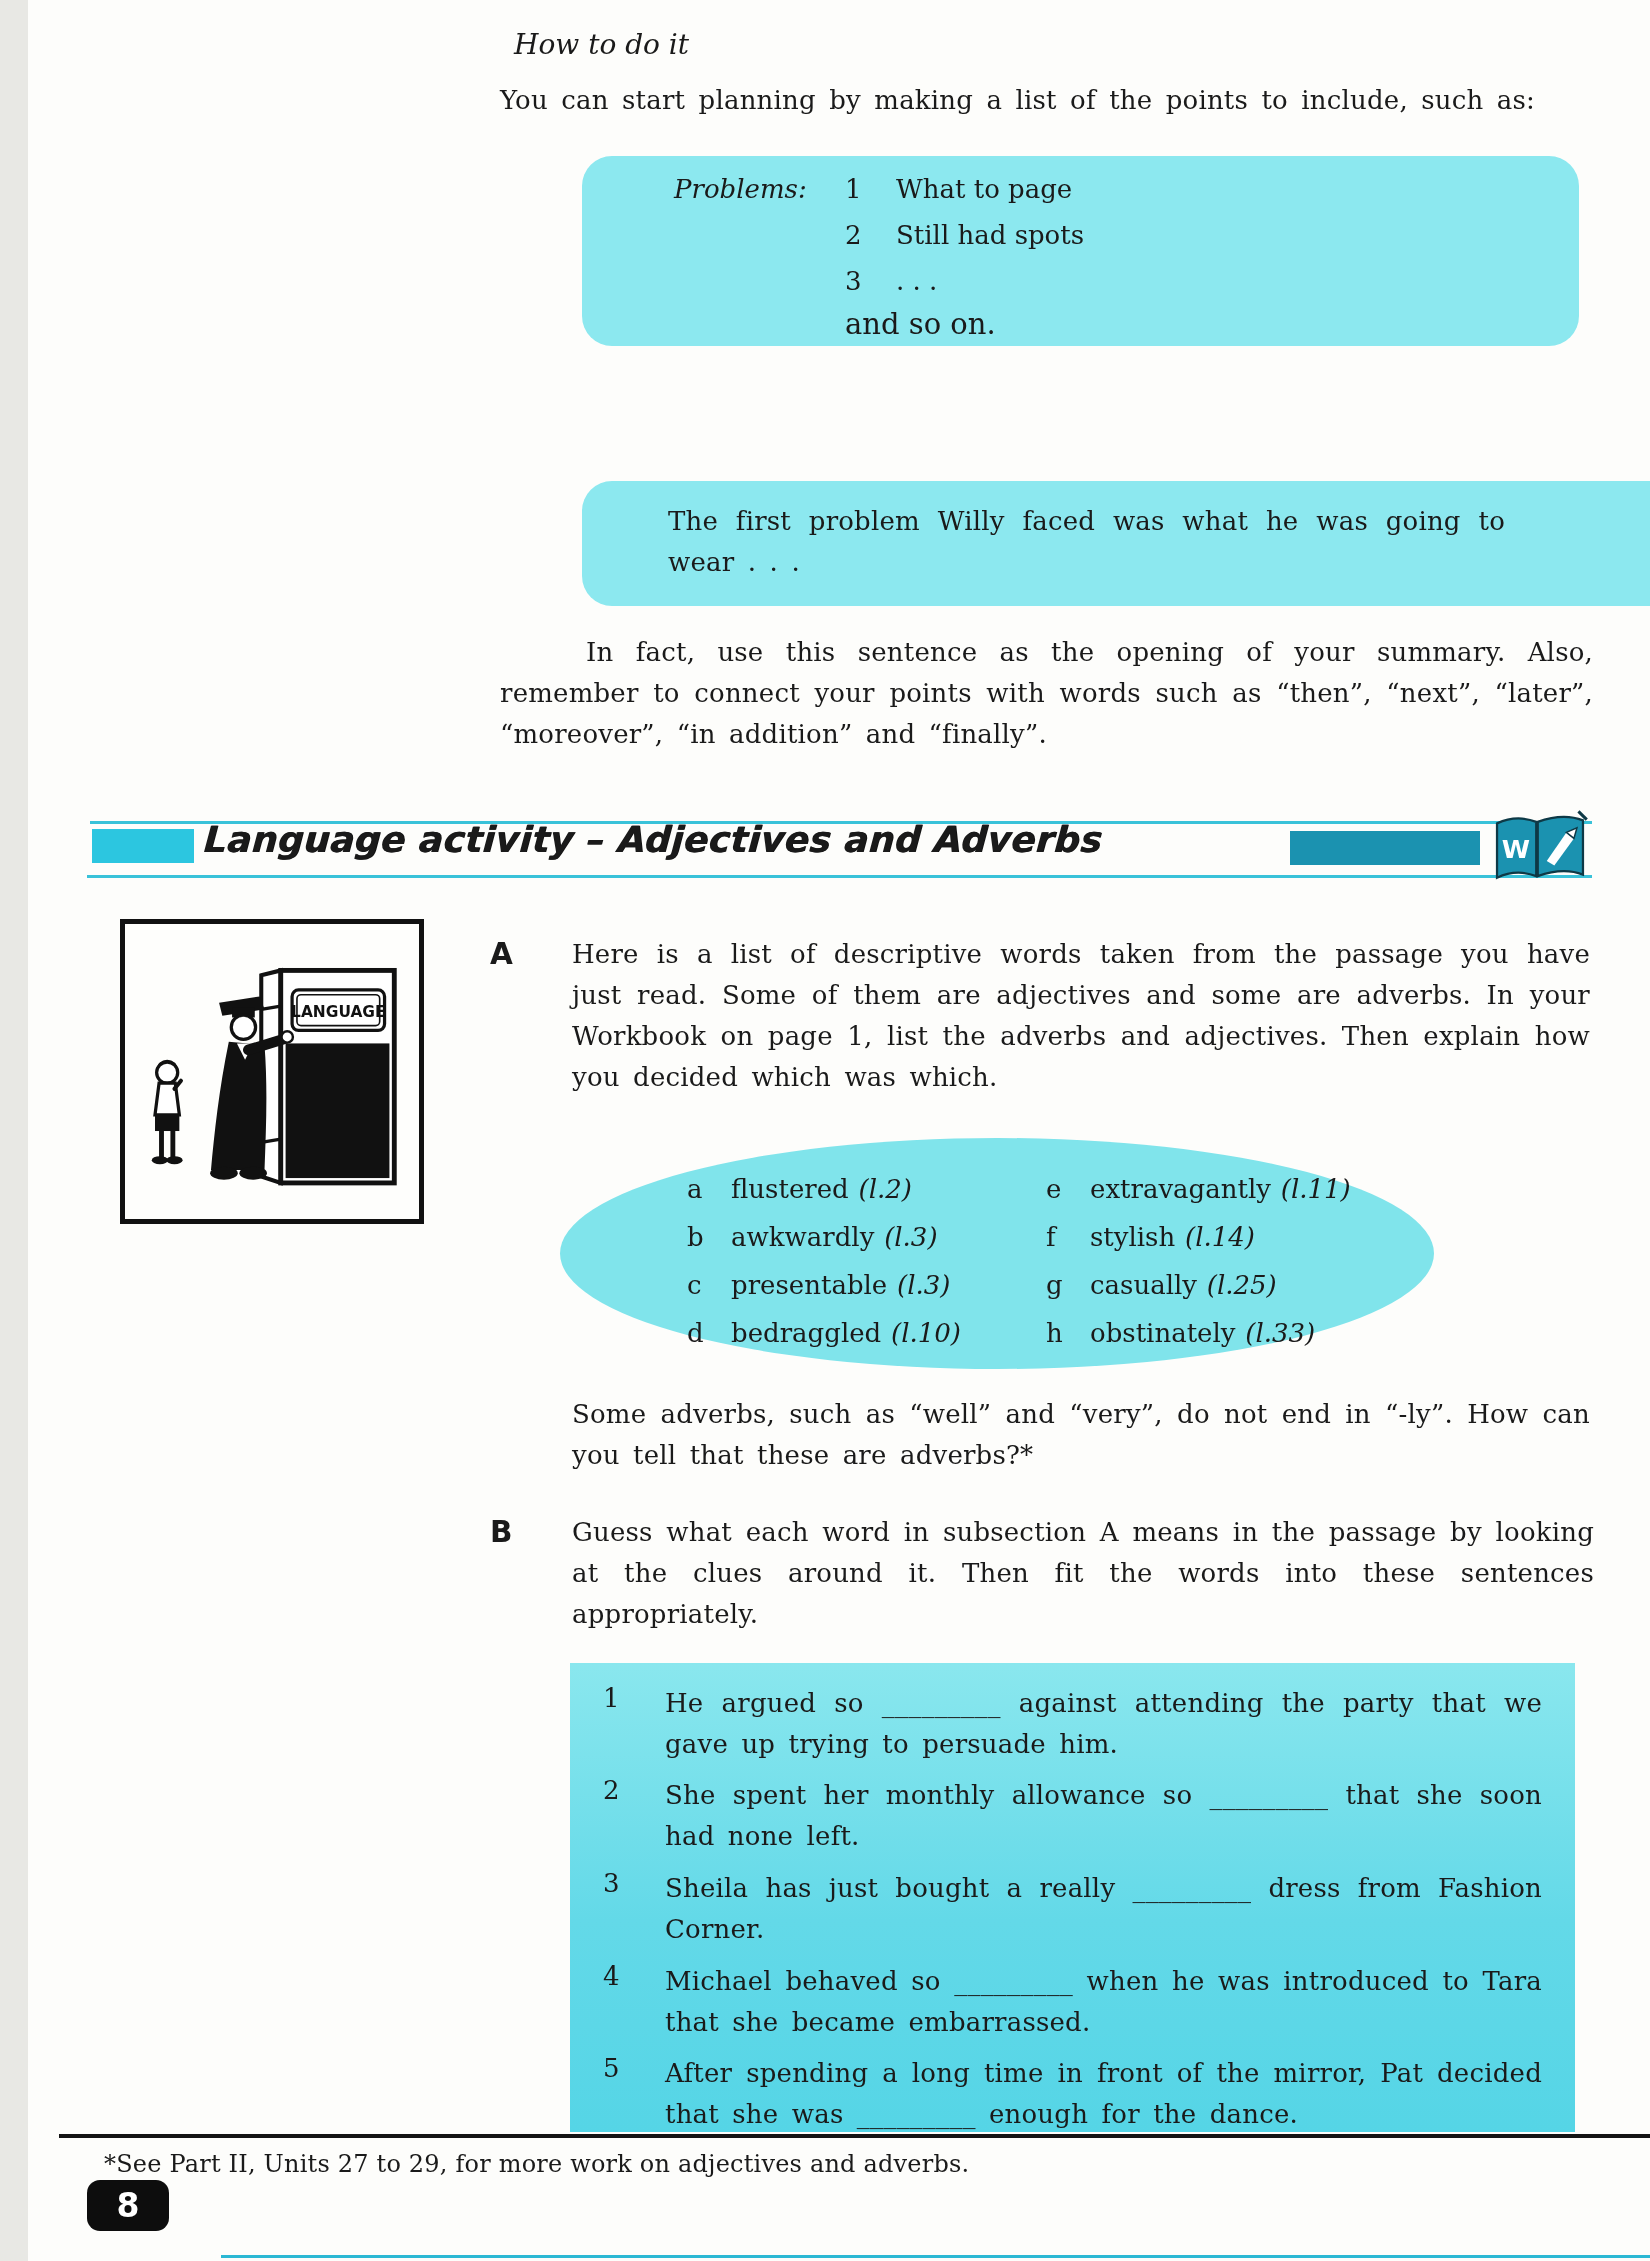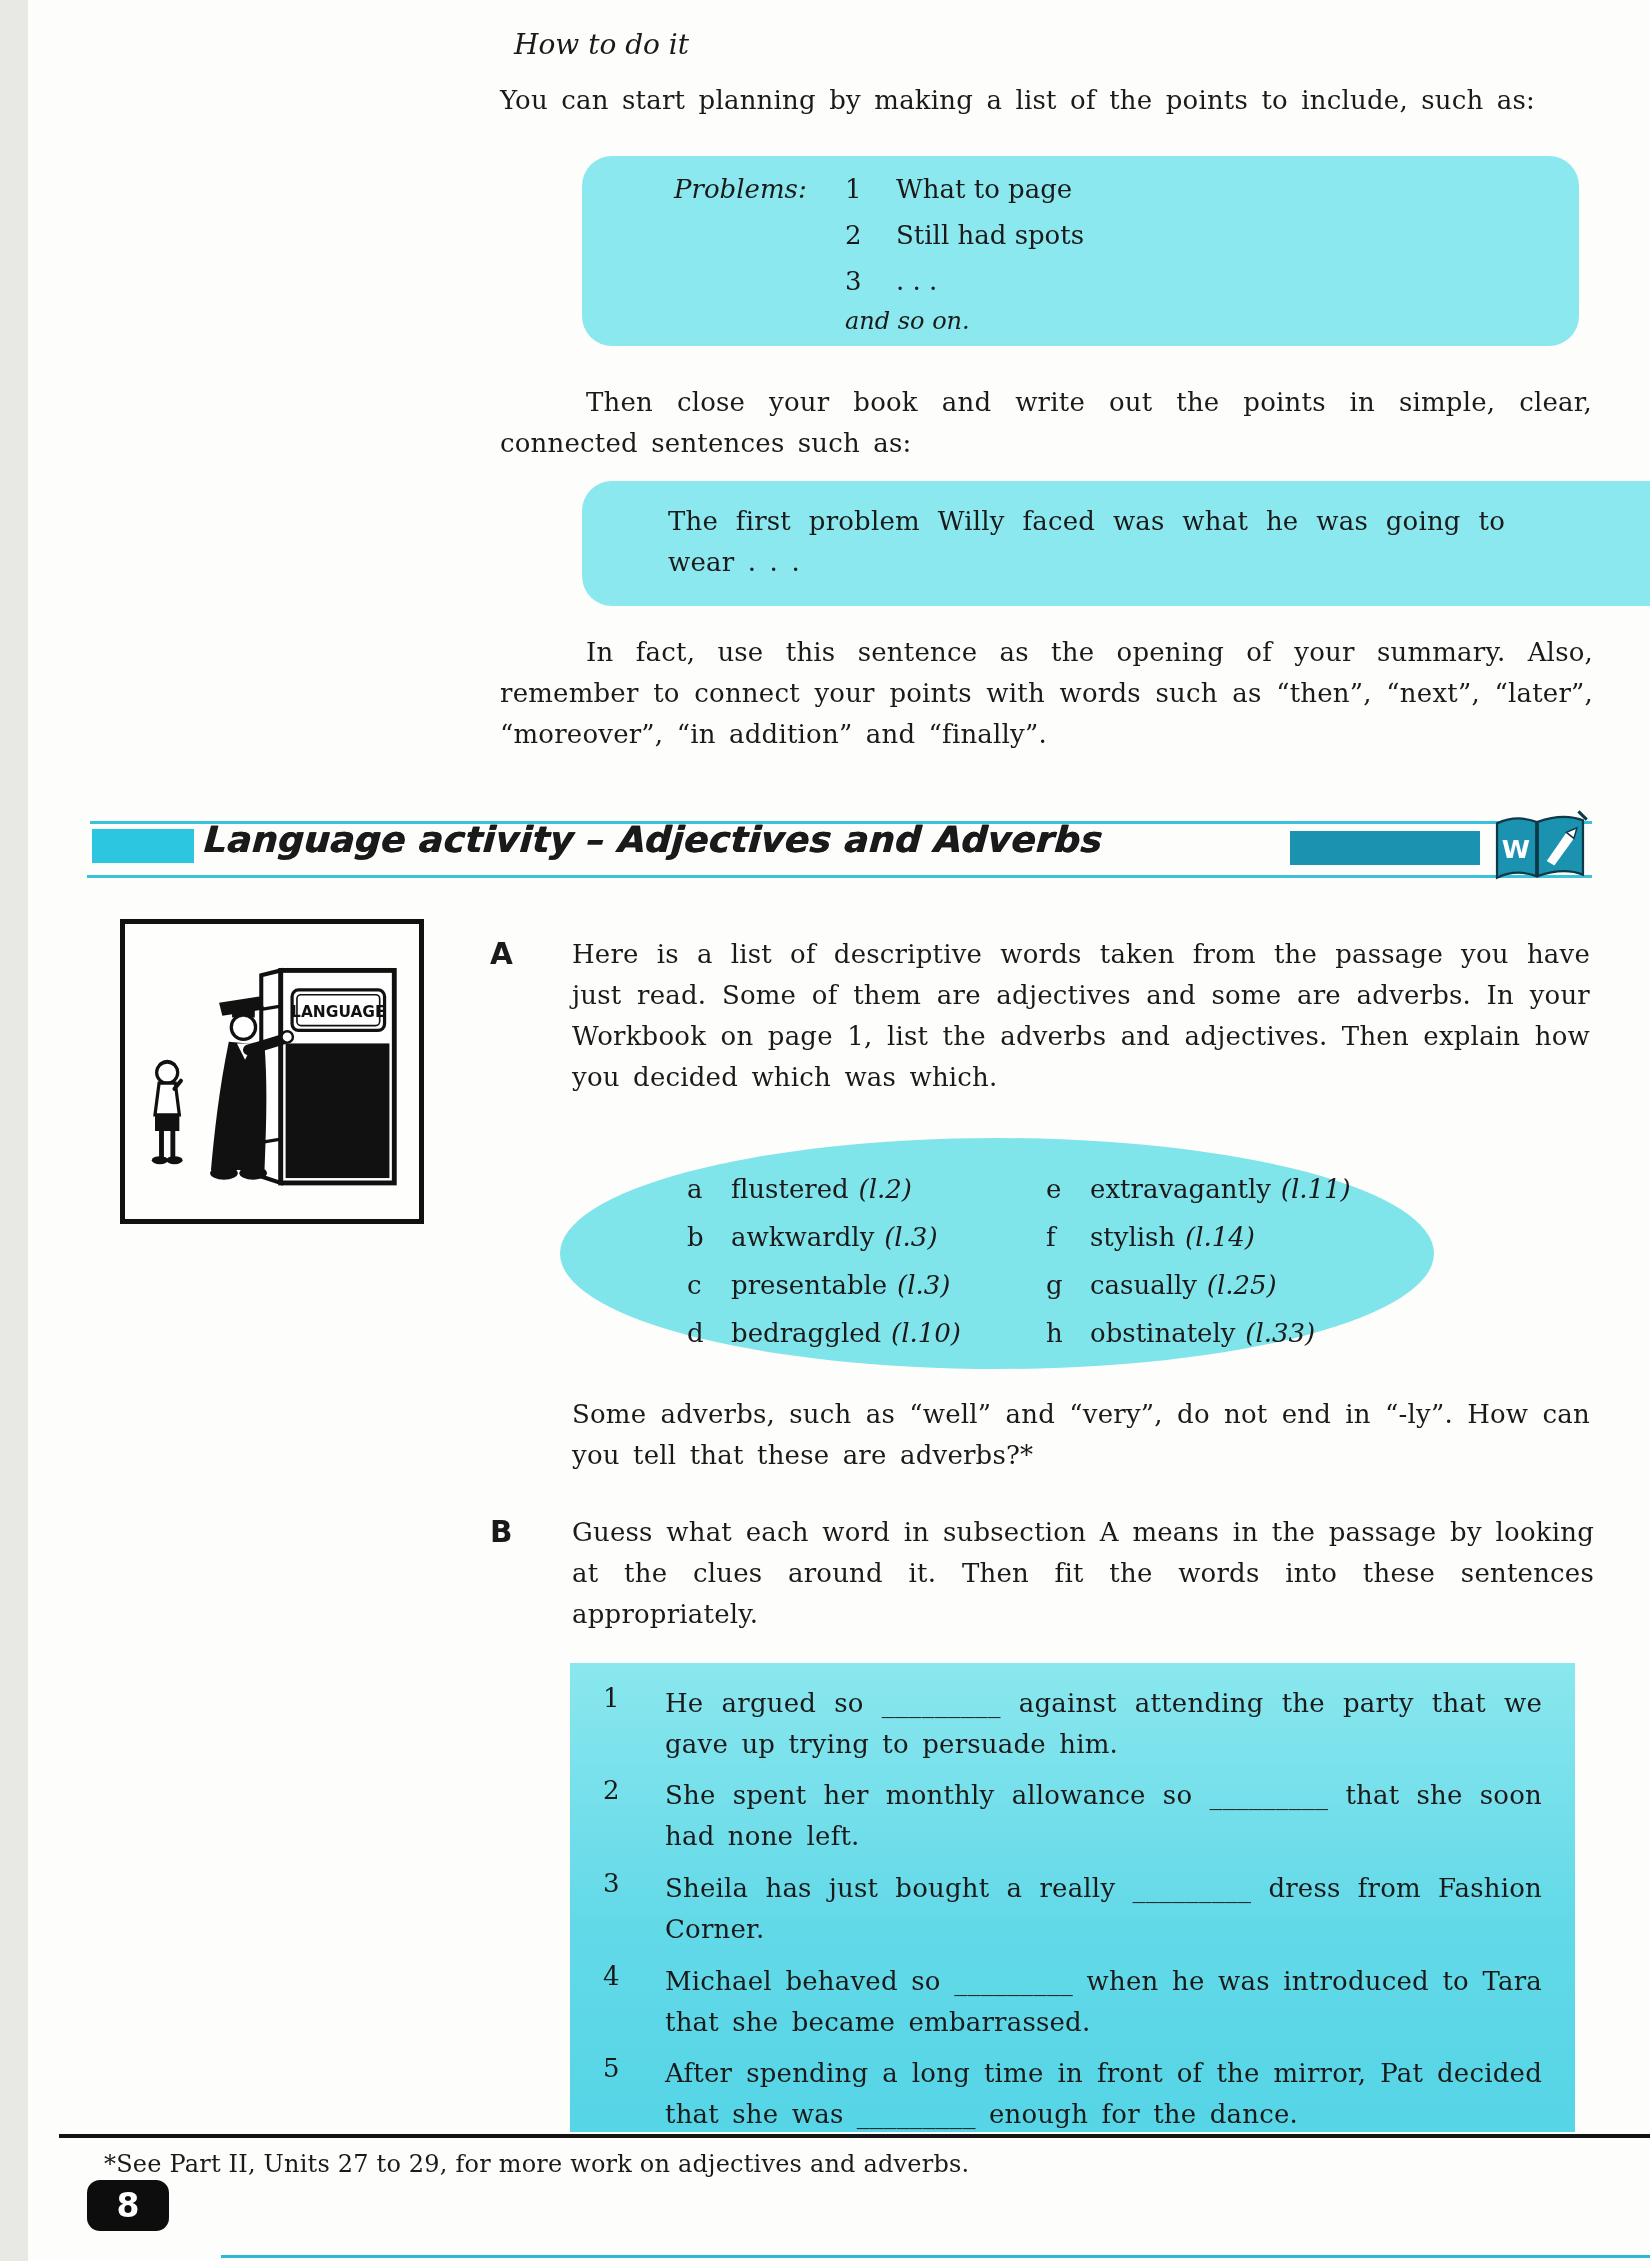--- a/index.html
+++ b/index.html
@@ -14,21 +14,21 @@
 
   
   .how-heading { position:absolute; left:486px; top:28px; font-style:italic; font-size:28px; }
   .intro-para { position:absolute; left:472px; top:80px; width:1092px; }
 
   .hl-box { position:absolute; background:#8ce8ef;border-radius:30px; }
   .box-problems { left:554px; top:156px; width:997px; height:190px; }
   .problems-label { position:absolute; left:92px; top:18px; font-style:italic; font-size:26px; }
   .prob-row { position:absolute; left:263px; font-size:26px; display:flex; }
   .prob-num { width:51px; }
-  .prob-tail { position:absolute; left:263px; font-style:italic; font-size:24px; }
+  .prob-tail { position:absolute; left:263px; font-size:29px; }
 
   .then-para { position:absolute; left:472px; top:382px; width:1092px; text-indent:86px; }
   .box-example { left:554px; top:481px; width:1150px; height:125px; }
   .example-text { position:absolute; left:86px; top:19.7px; width:837px; }
   .infact-para { position:absolute; left:472px; top:632px; width:1093px; text-indent:86px; }
 
   
   .rule-thin { position:absolute; height:3.3px; background:#39c2d9; }
   .bar-block { position:absolute; left:64px; top:829px; width:102px; height:34px; background:#2cc6e0; }
   .bar-title {
@@ -90,21 +90,20 @@
       <span class="prob-num">2</span>
       <span>Still had spots</span>
     </div>
     <div class="prob-row" style="top:110px">
       <span class="prob-num">3</span>
       <span>. . .</span>
     </div>
     <div class="prob-tail" style="top:151px">and so on.</div>
   </div>
 
-  <div class="then-para body-text justify">Then close your book and write out the points in simple, clear, connected sentences such as:</div>
 
   <div class="hl-box box-example">
     <div class="example-text body-text justify">The first problem Willy faced was what he was going to wear . . .</div>
   </div>
 
   <div class="infact-para body-text justify">In fact, use this sentence as the opening of your summary. Also, remember to connect your points with words such as “then”, “next”, “later”, “moreover”, “in addition” and “finally”.</div>
 
   <div class="rule-thin" style="left:62px; top:821px; width:1502px;"></div>
   <div class="rule-thin" style="left:59px; top:875px; width:1505px;"></div>
   <div class="bar-block"></div>

